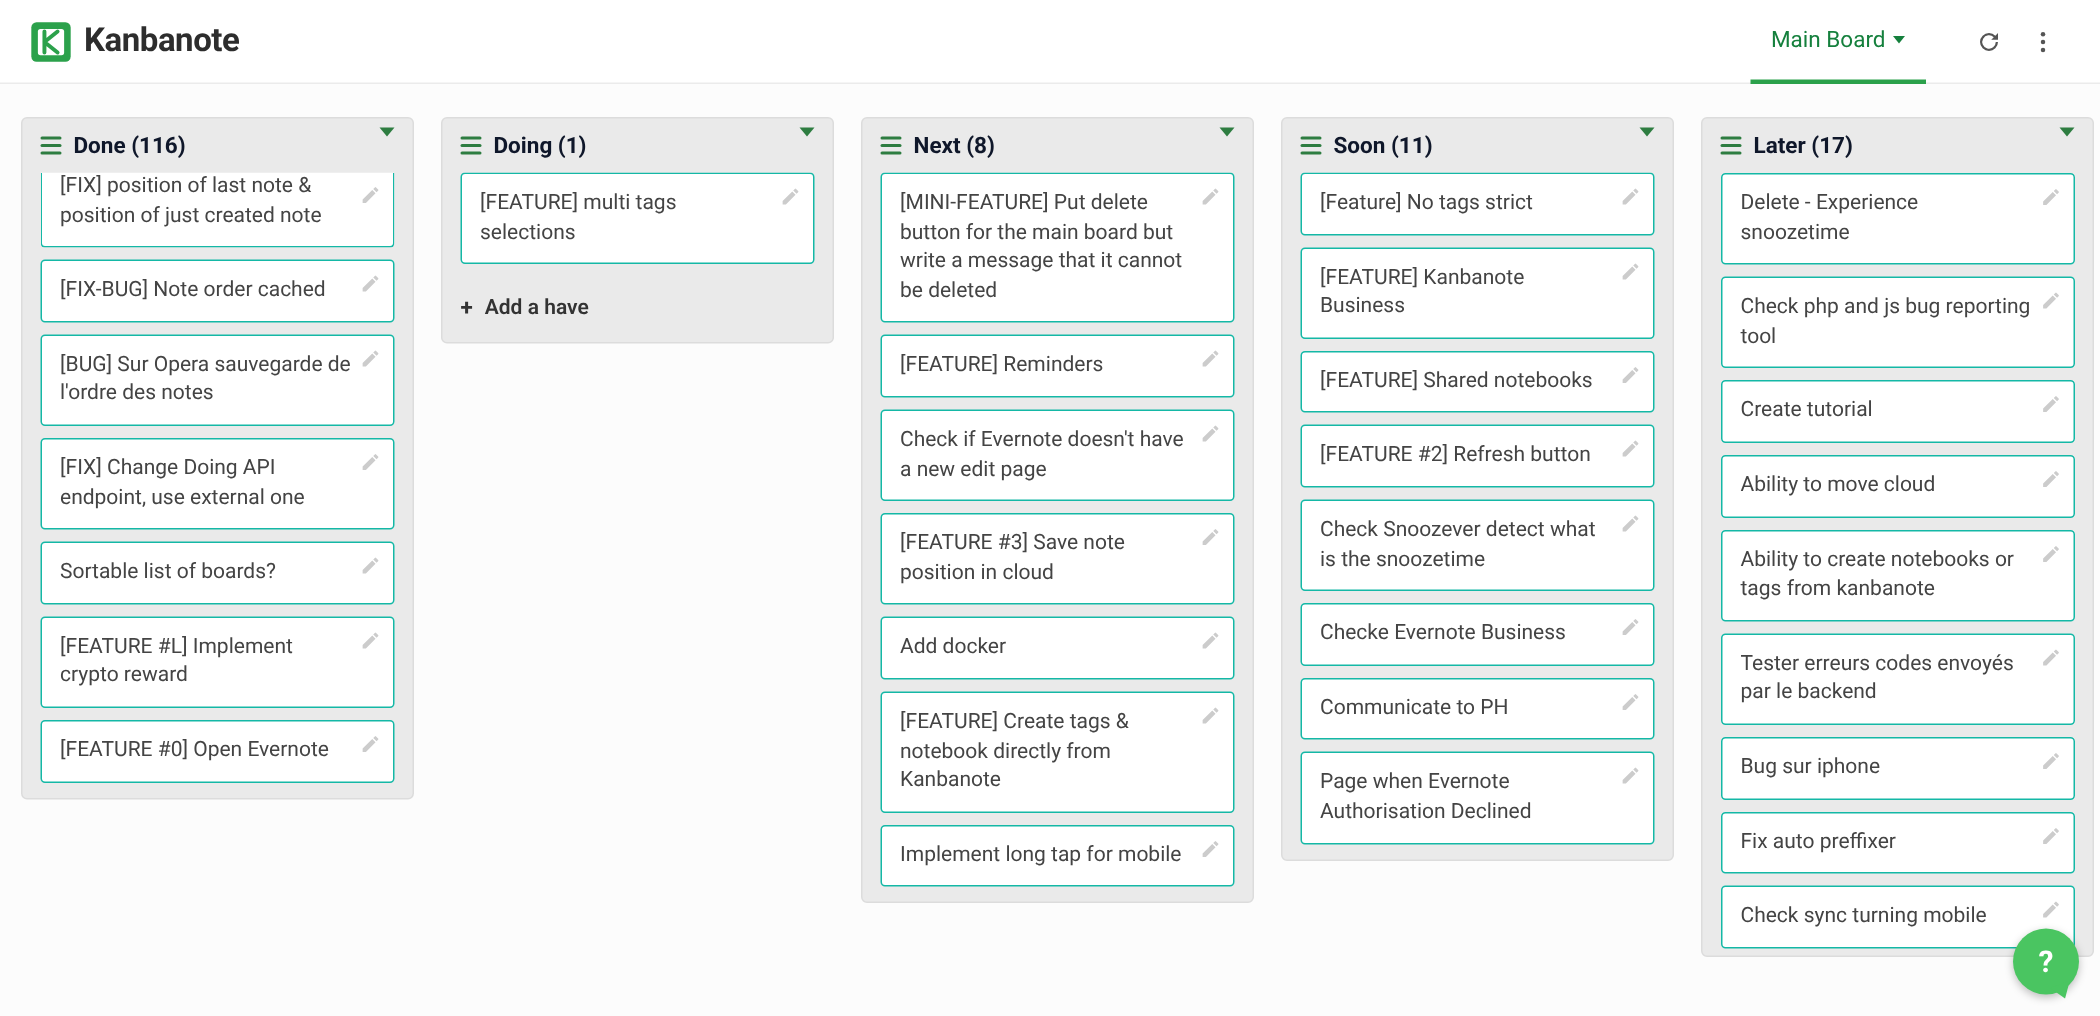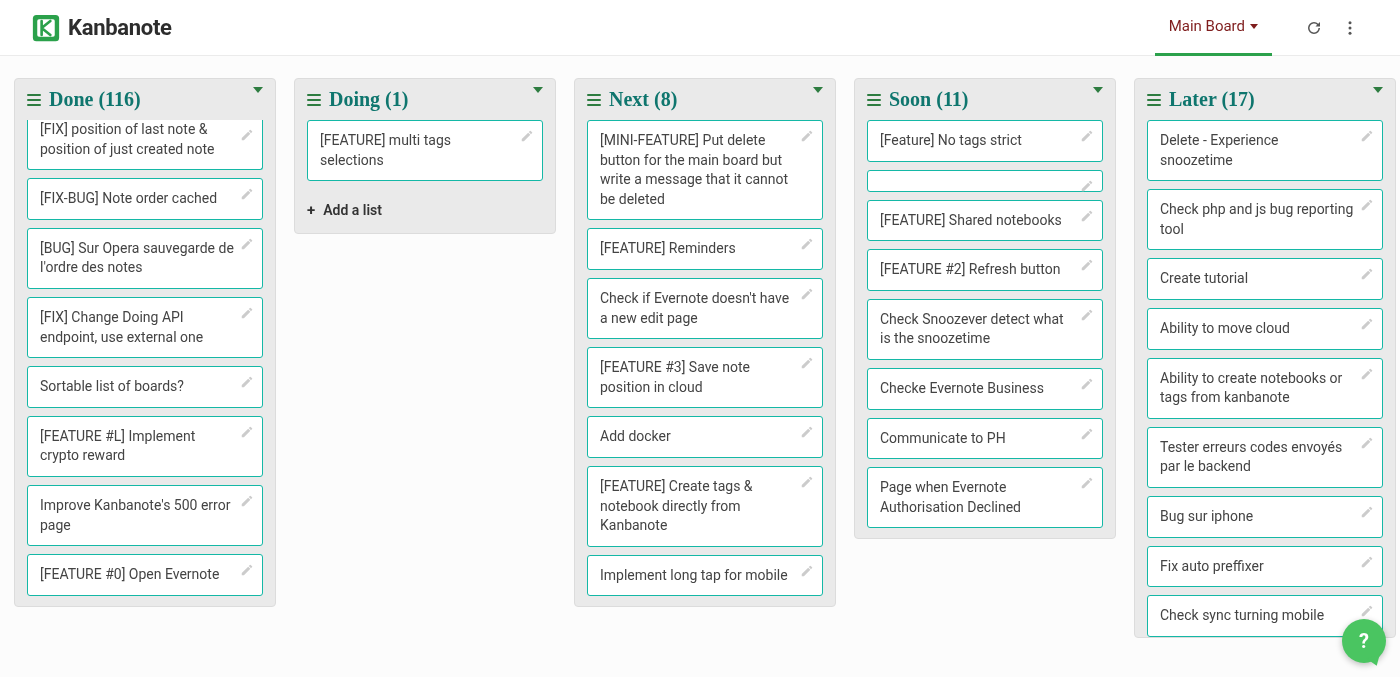--- a/index.html
+++ b/index.html
@@ -11,38 +11,38 @@
     overflow: hidden;
   }
 
   
   .header {
     height: 56px;
     background: #fff;
     border-bottom: 1px solid #ebebeb;
     display: flex;
     align-items: center;
-    padding: 0 32px;
+    padding: 0 20px;
   }
   .logo {
     display: flex;
     align-items: center;
     gap: 8px;
   }
   .logo svg { width: 28px; height: 28px; }
   .logo-text {
     font-size: 22px;
     font-weight: 700;
     color: #2d2d2d;
     letter-spacing: -0.3px;
   }
   .spacer { flex: 1; }
   .board-selector {
     font-size: 15px;
-    color: #7f1d1d;
+    color: #15803d;
     display: flex;
     align-items: center;
     gap: 5px;
     padding: 8px 14px;
     cursor: pointer;
     border-bottom: 3px solid #2ba14b;
     height: 56px;
     margin-right: 24px;
   }
   .header-icon {
@@ -75,25 +75,24 @@
   }
   .column-header {
     display: flex;
     align-items: center;
     padding: 9px 12px;
     gap: 8px;
   }
   .column-header .drag-icon { color: #2e7d41; cursor: grab; }
   .column-title {
     flex: 1;
-    font-size: 20px;
+    font-size: 15px;
     font-weight: 700;
-    color: #0f766e;
-    cursor: pointer;
-    font-family: Liberation Serif, serif;
+    color: #0f172a;
+    cursor: pointer;
   }
   .column-menu { color: #2e7d41; cursor: pointer; font-size: 11px; }
   .column-body {
     flex: 1;
     padding: 0 12px 10px 12px;
     overflow-y: auto;
     display: flex;
     flex-direction: column;
     gap: 8px;
   }
@@ -236,23 +235,20 @@
             </svg></span></div>
         <div class="card"><span>[FIX] Change Doing API endpoint, use external one</span><span class="edit-icon"><svg viewBox="0 0 24 24">
               <path d="M3 17.25V21h3.75l11-11-3.75-3.75-11 11zM20.71 7.04a1 1 0 000-1.41l-2.34-2.34a1 1 0 00-1.41 0L15.13 5.13l3.75 3.75 1.83-1.84z"></path>
             </svg></span></div>
         <div class="card"><span>Sortable list of boards?</span><span class="edit-icon"><svg viewBox="0 0 24 24">
               <path d="M3 17.25V21h3.75l11-11-3.75-3.75-11 11zM20.71 7.04a1 1 0 000-1.41l-2.34-2.34a1 1 0 00-1.41 0L15.13 5.13l3.75 3.75 1.83-1.84z"></path>
             </svg></span></div>
         <div class="card"><span>[FEATURE #L] Implement crypto reward</span><span class="edit-icon"><svg viewBox="0 0 24 24">
               <path d="M3 17.25V21h3.75l11-11-3.75-3.75-11 11zM20.71 7.04a1 1 0 000-1.41l-2.34-2.34a1 1 0 00-1.41 0L15.13 5.13l3.75 3.75 1.83-1.84z"></path>
             </svg></span></div>
-        <div class="card"><span>Improve Kanbanote's 500 error page</span><span class="edit-icon"><svg viewBox="0 0 24 24">
-              <path d="M3 17.25V21h3.75l11-11-3.75-3.75-11 11zM20.71 7.04a1 1 0 000-1.41l-2.34-2.34a1 1 0 00-1.41 0L15.13 5.13l3.75 3.75 1.83-1.84z"></path>
-            </svg></span></div>
         <div class="card"><span>[FEATURE #0] Open Evernote</span><span class="edit-icon"><svg viewBox="0 0 24 24">
               <path d="M3 17.25V21h3.75l11-11-3.75-3.75-11 11zM20.71 7.04a1 1 0 000-1.41l-2.34-2.34a1 1 0 00-1.41 0L15.13 5.13l3.75 3.75 1.83-1.84z"></path>
             </svg></span></div>
       </div>
     </div>
     <div class="column">
       <div class="column-header">
         <span class="drag-icon">
           <span class="hamburger">
             <div></div>
@@ -263,21 +259,21 @@
         <span class="column-title">Doing (1)</span>
         <span class="column-menu"><span class="triangle-down-green"></span></span>
       </div>
       <div class="column-body">
         <div class="card"><span>[FEATURE] multi tags selections</span><span class="edit-icon"><svg viewBox="0 0 24 24">
               <path d="M3 17.25V21h3.75l11-11-3.75-3.75-11 11zM20.71 7.04a1 1 0 000-1.41l-2.34-2.34a1 1 0 00-1.41 0L15.13 5.13l3.75 3.75 1.83-1.84z"></path>
             </svg></span></div>
       </div>
       <div class="add-note">
         <span class="plus">+</span>
-        <span>Add a list</span>
+        <span>Add a have</span>
       </div>
     </div>
     <div class="column">
       <div class="column-header">
         <span class="drag-icon">
           <span class="hamburger">
             <div></div>
             <div></div>
             <div></div>
           </span>
@@ -318,21 +314,21 @@
             <div></div>
           </span>
         </span>
         <span class="column-title">Soon (11)</span>
         <span class="column-menu"><span class="triangle-down-green"></span></span>
       </div>
       <div class="column-body">
         <div class="card"><span>[Feature] No tags strict</span><span class="edit-icon"><svg viewBox="0 0 24 24">
               <path d="M3 17.25V21h3.75l11-11-3.75-3.75-11 11zM20.71 7.04a1 1 0 000-1.41l-2.34-2.34a1 1 0 00-1.41 0L15.13 5.13l3.75 3.75 1.83-1.84z"></path>
             </svg></span></div>
-        <div class="card"><span class="edit-icon"><svg viewBox="0 0 24 24">
+        <div class="card"><span>[FEATURE] Kanbanote Business</span><span class="edit-icon"><svg viewBox="0 0 24 24">
               <path d="M3 17.25V21h3.75l11-11-3.75-3.75-11 11zM20.71 7.04a1 1 0 000-1.41l-2.34-2.34a1 1 0 00-1.41 0L15.13 5.13l3.75 3.75 1.83-1.84z"></path>
             </svg></span></div>
         <div class="card"><span>[FEATURE] Shared notebooks</span><span class="edit-icon"><svg viewBox="0 0 24 24">
               <path d="M3 17.25V21h3.75l11-11-3.75-3.75-11 11zM20.71 7.04a1 1 0 000-1.41l-2.34-2.34a1 1 0 00-1.41 0L15.13 5.13l3.75 3.75 1.83-1.84z"></path>
             </svg></span></div>
         <div class="card"><span>[FEATURE #2] Refresh button</span><span class="edit-icon"><svg viewBox="0 0 24 24">
               <path d="M3 17.25V21h3.75l11-11-3.75-3.75-11 11zM20.71 7.04a1 1 0 000-1.41l-2.34-2.34a1 1 0 00-1.41 0L15.13 5.13l3.75 3.75 1.83-1.84z"></path>
             </svg></span></div>
         <div class="card"><span>Check Snoozever detect what is the snoozetime</span><span class="edit-icon"><svg viewBox="0 0 24 24">
               <path d="M3 17.25V21h3.75l11-11-3.75-3.75-11 11zM20.71 7.04a1 1 0 000-1.41l-2.34-2.34a1 1 0 00-1.41 0L15.13 5.13l3.75 3.75 1.83-1.84z"></path>

